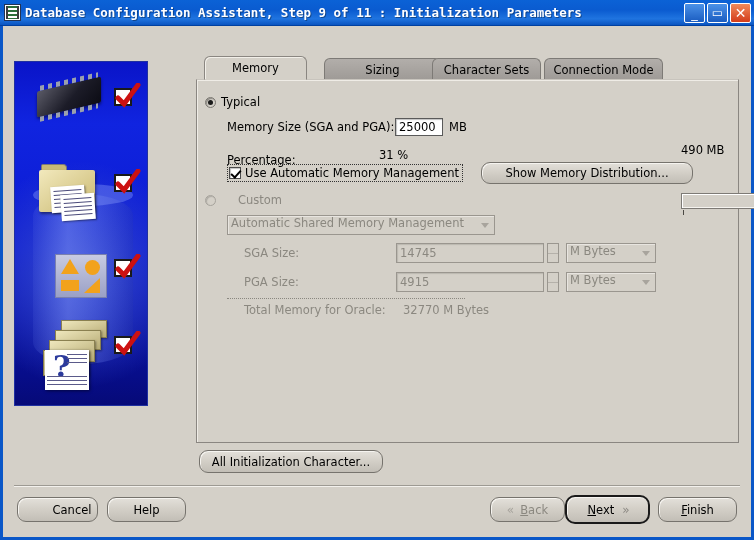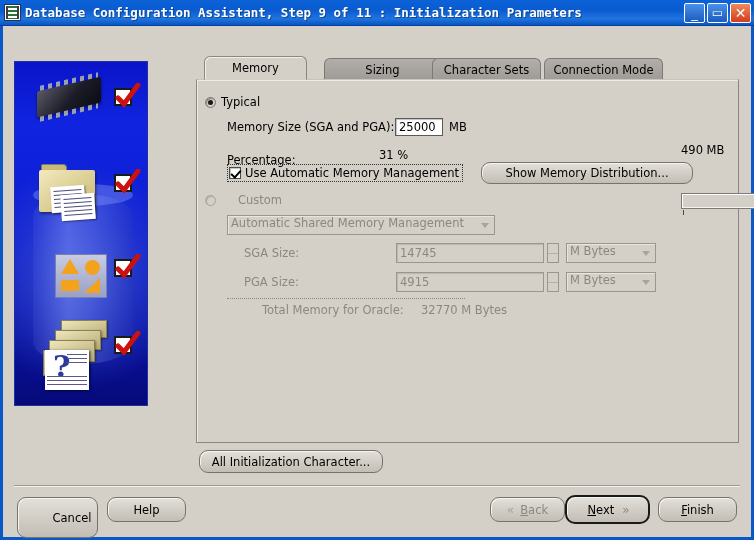--- a/index.html
+++ b/index.html
@@ -662,33 +662,33 @@
           <i></i>
         </span>
       <span class="combo" style="width:90px; margin-left:7px;">
         <span>M Bytes</span>
         <span class="arr"></span>
       </span>
     </div>
 
     <div class="dotline" style="left:30px; top:218px; width:238px;"></div>
 
-    <div class="row" style="left:48px; top:223px;">
+    <div class="row" style="left:30px; top:223px;">
       <span class="lbl dim" style="width:142px;">Total Memory for Oracle:</span>
       <span class="lbl dim">32770 M Bytes</span>
     </div>
   </div>
 
   <div class="btn" style="position:absolute; left:199px; top:450px; width:184px; height:23px;">
     <span>All Initialization Character...</span>
   </div>
 
   <div class="hr"></div>
 
-  <div class="btn" style="position:absolute; left:17px; top:497px; width:81px; height:41px;padding-left:29px;">
+  <div class="btn" style="position:absolute; left:17px; top:497px; width:81px; height:25px;padding-left:29px;">
     <span>Cancel</span>
   </div>
   <div class="btn" style="position:absolute; left:107px; top:497px; width:79px; height:25px;">
     <span>Help</span>
   </div>
 
   <div class="btn dim" style="position:absolute; left:490px; top:497px; width:75px; height:25px; gap:8px;">
     <span class="chev" style="color:#a6a39c;">«</span>
     <span><span class="u">B</span>ack</span>
   </div>

